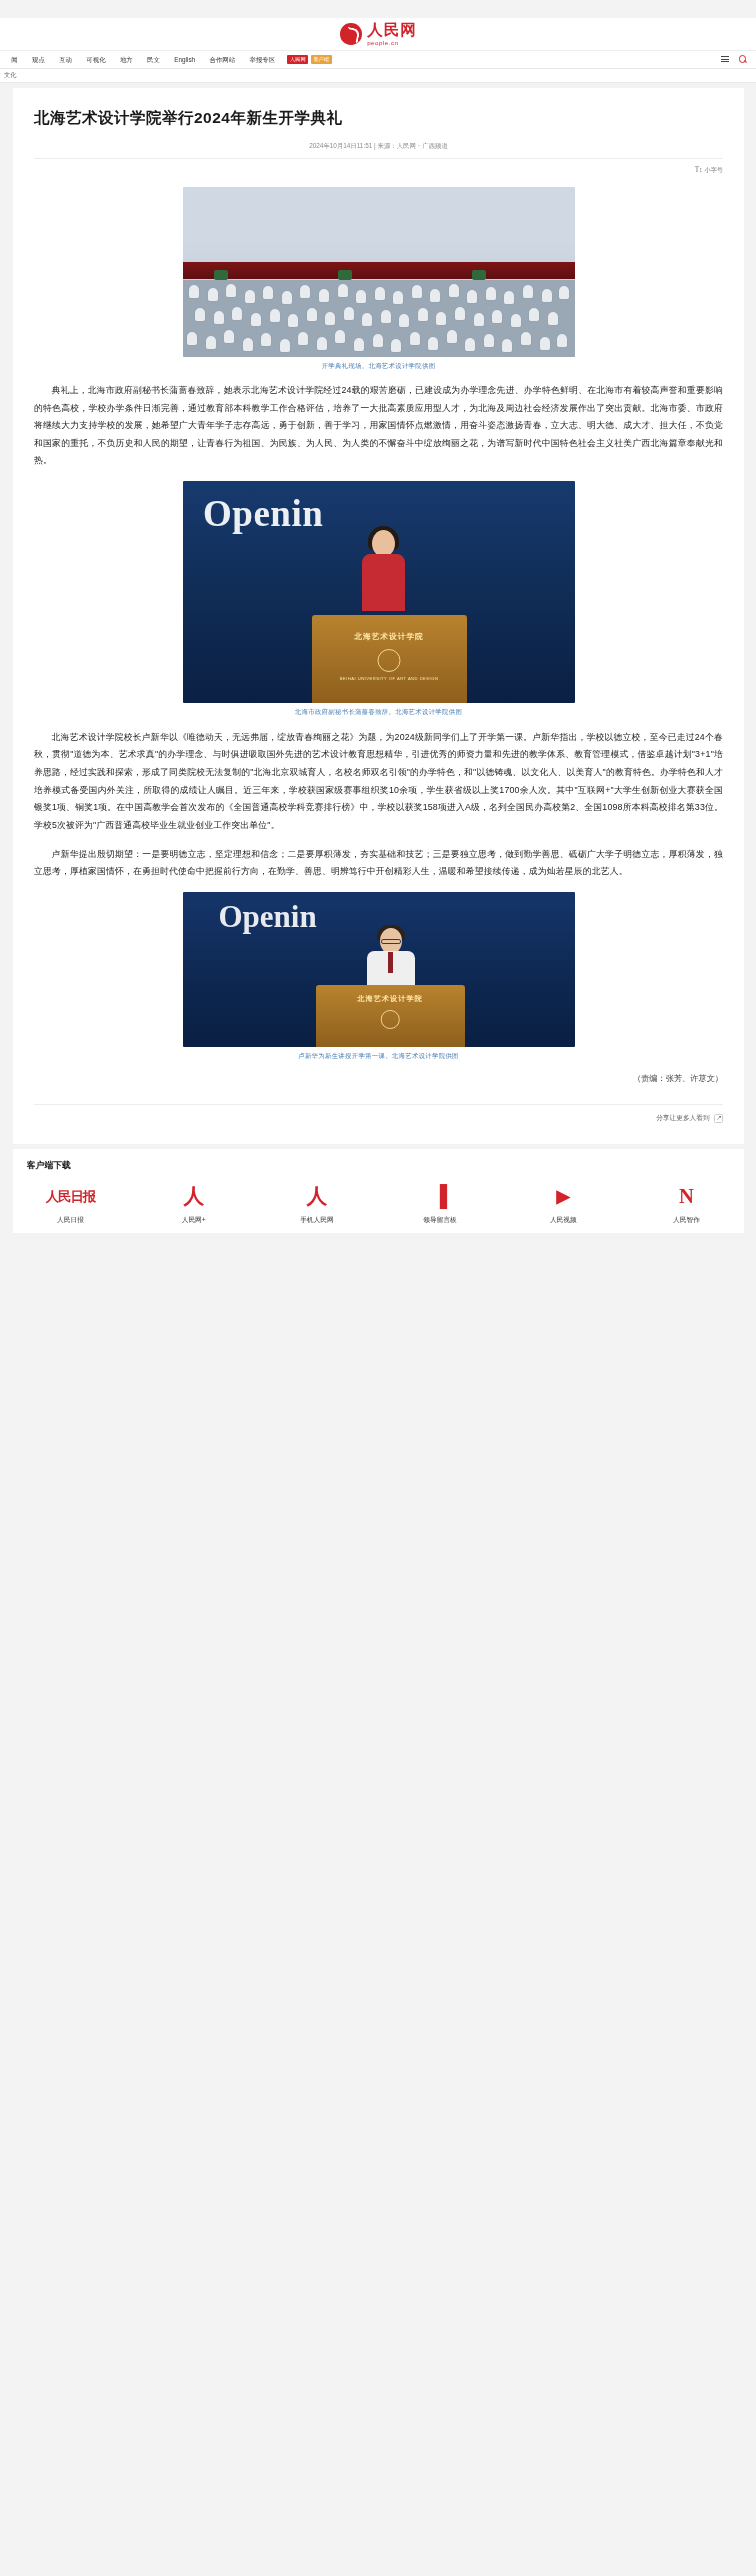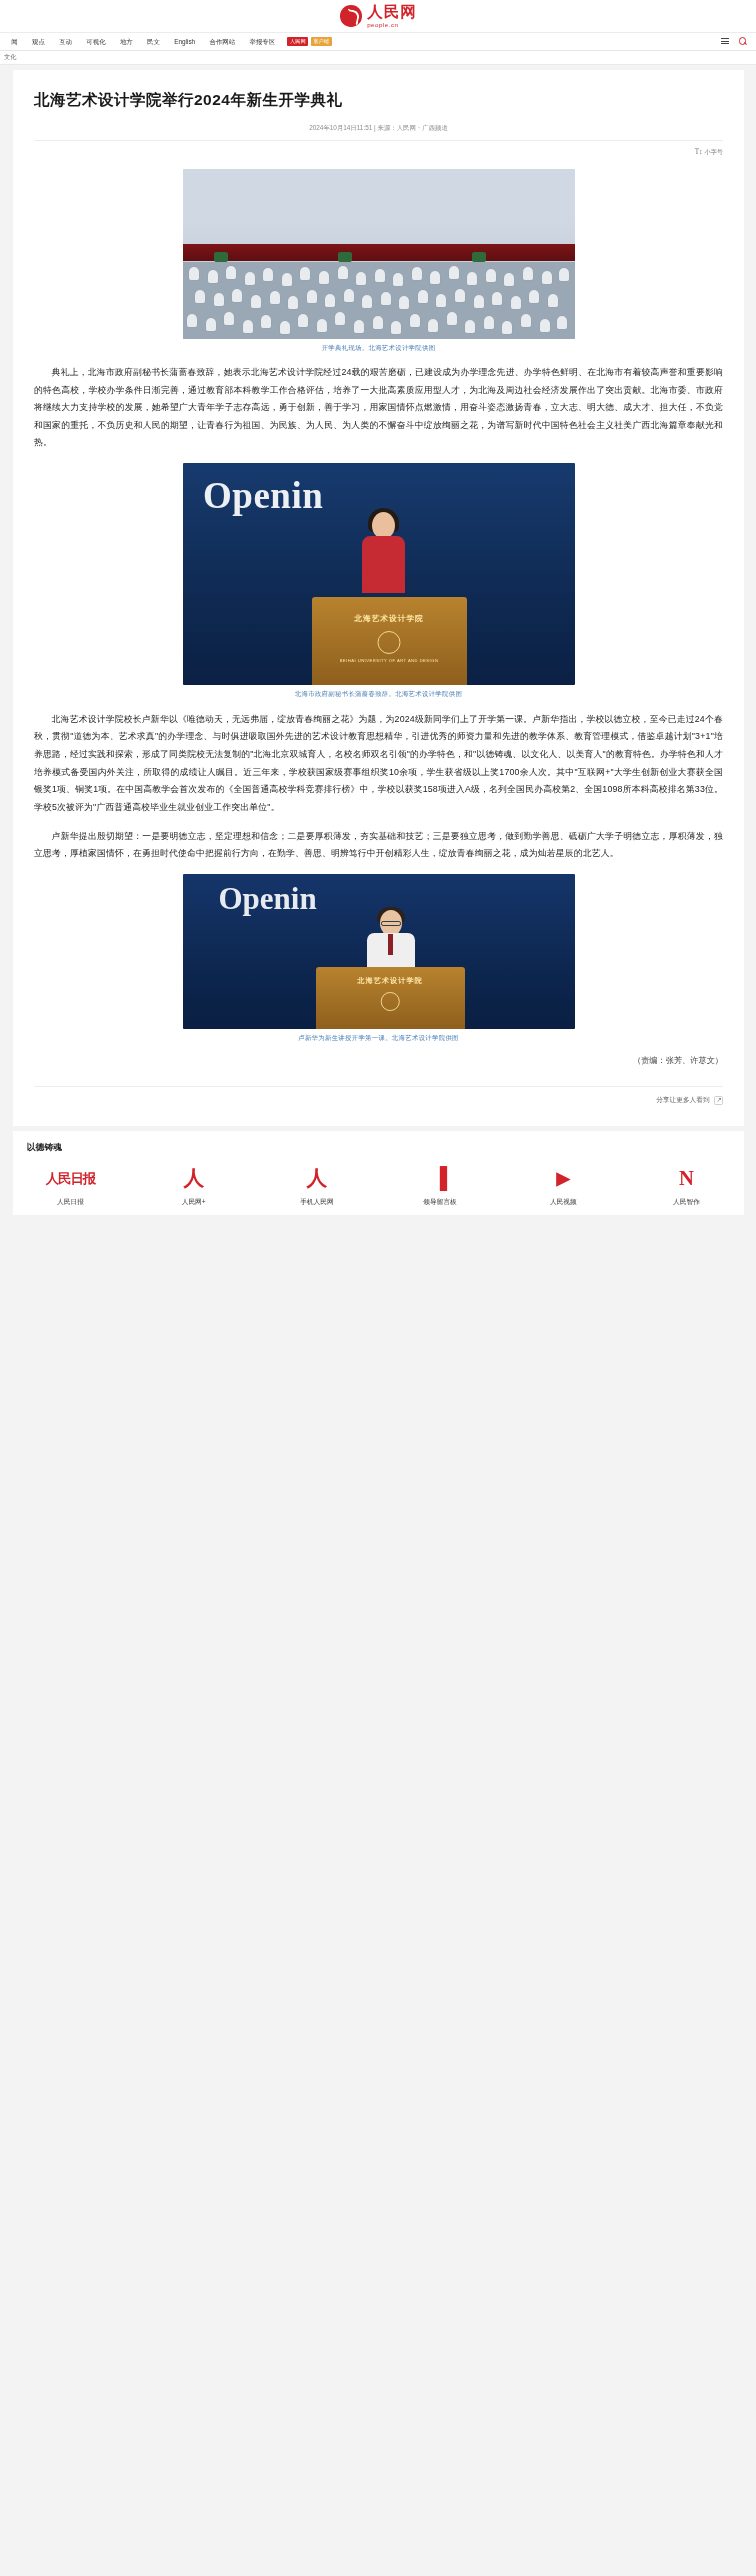--- a/index.html
+++ b/index.html
@@ -3,21 +3,21 @@
 <meta charset="utf-8">
 <style>
   * { box-sizing: border-box; }
   html, body { margin: 0; padding: 0; }
   body {
     width: 757px;
     background: #f3f3f3;
     font-family: "Liberation Sans", sans-serif;
     color: #222;
   }
-  .page { width: 757px; background: #f3f3f3; }
+  .page { width: 757px; background: #f3f3f3; margin-top: 18px; }
 
   
   .logobar {
     background: #ffffff;
     height: 32px;
     display: flex;
     align-items: center;
     justify-content: center;
   }
   .logo-wrap { display: flex; align-items: center; gap: 5.2px; }
@@ -452,21 +452,21 @@
         <div class="podium">
           <div class="plaque">北海艺术设计学院</div>
           <div class="seal"></div>
           <div class="plaque2">BEIHAI UNIVERSITY OF ART AND DESIGN</div>
         </div>
       </div>
       <figcaption>北海市政府副秘书长蒲薔春致辞。北海艺术设计学院供图</figcaption>
     </figure>
 
     <p class="body-p">北海艺术设计学院校长卢新华以《唯德动天，无远弗届，绽放青春绚丽之花》为题，为2024级新同学们上了开学第一课。卢新华指出，学校以德立校，至今已走过24个春秋，贯彻"道德为本、艺术求真"的办学理念、与时俱进吸取国外先进的艺术设计教育思想精华，引进优秀的师资力量和先进的教学体系、教育管理模式，借鉴卓越计划"3+1"培养思路，经过实践和探索，形成了同类院校无法复制的"北海北京双城育人，名校名师双名引领"的办学特色，和"以德铸魂、以文化人、以美育人"的教育特色。办学特色和人才培养模式备受国内外关注，所取得的成绩让人瞩目。近三年来，学校获国家级赛事组织奖10余项，学生获省级以上奖1700余人次。其中"互联网+"大学生创新创业大赛获全国银奖1项、铜奖1项。在中国高教学会首次发布的《全国普通高校学科竞赛排行榜》中，学校以获奖158项进入A级，名列全国民办高校第2、全国1098所本科高校排名第33位。学校5次被评为"广西普通高校毕业生就业创业工作突出单位"。</p>
-    <p class="body-p">卢新华提出殷切期望：一是要明德立志，坚定理想和信念；二是要厚积薄发，夯实基础和技艺；三是要独立思考，做到勤学善思、砥砺广大学子明德立志，厚积薄发，独立思考，厚植家国情怀，在勇担时代使命中把握前行方向，在勤学、善思、明辨笃行中开创精彩人生，绽放青春绚丽之花，成为灿若星辰的北艺人。</p>
+    <p class="body-p">卢新华提出殷切期望：一是要明德立志，坚定理想和信念；二是要厚积薄发，夯实基础和技艺；三是要独立思考，做到勤学善思、砥砺广大学子明德立志，厚积薄发，独立思考，厚植家国情怀，在勇担时代使命中把握前行方向，在勤学、善思、明辨笃行中开创精彩人生，温暖和希望接续传递，成为灿若星辰的北艺人。</p>
 
     <figure>
       <div class="photo p3">
         <div class="bigtext">Openin</div>
         <div class="person">
           <span class="hair"></span>
           <span class="head"></span>
           <span class="glasses"></span>
           <span class="body"></span>
           <span class="tie"></span>
@@ -481,21 +481,21 @@
 
     <p class="signoff">（责编：张芳、许荩文）</p>
 
     <div class="share-row">
       <span>分享让更多人看到</span>
       <span class="share-ico"></span>
     </div>
   </div>
 
   <div class="clients">
-    <h3>以德铸魂</h3>
+    <h3>客户端下载</h3>
     <div class="client-grid">
       <div class="client-cell">
         <div class="client-ico ico-paper">人民日报</div>
         <div class="client-label">人民日报</div>
       </div>
       <div class="client-cell">
         <div class="client-ico">人</div>
         <div class="client-label">人民网+</div>
       </div>
       <div class="client-cell">

